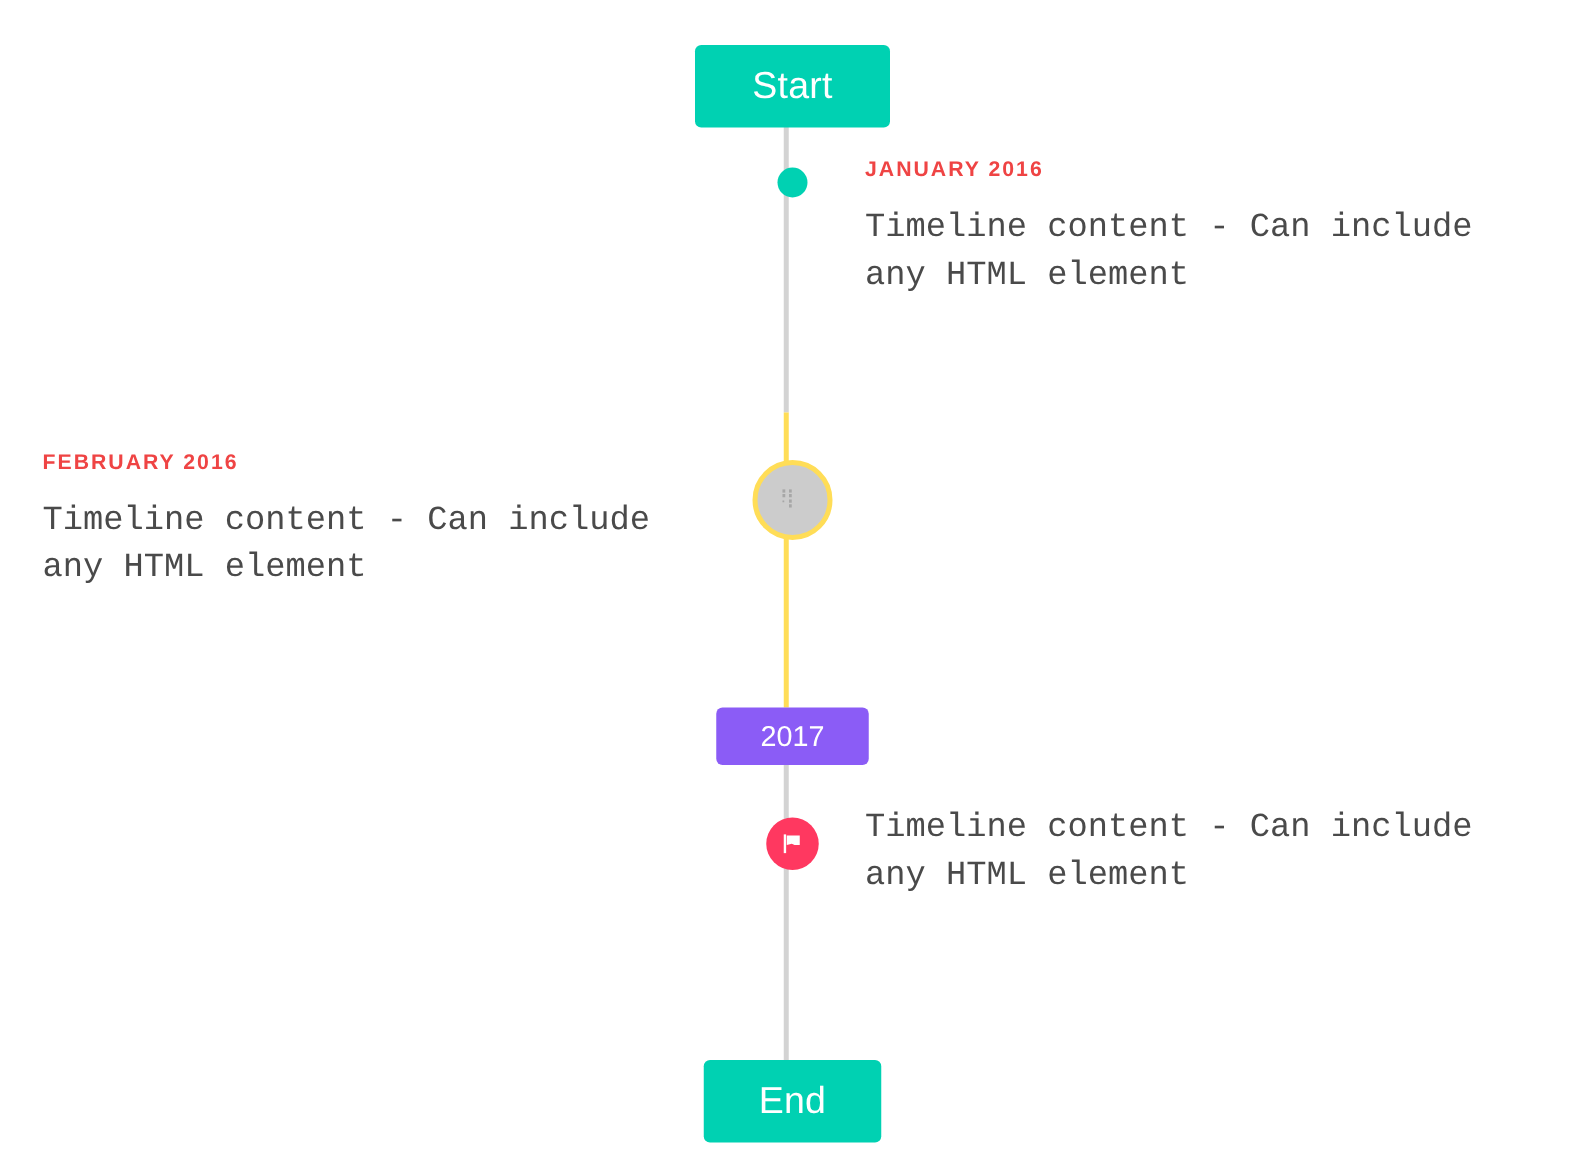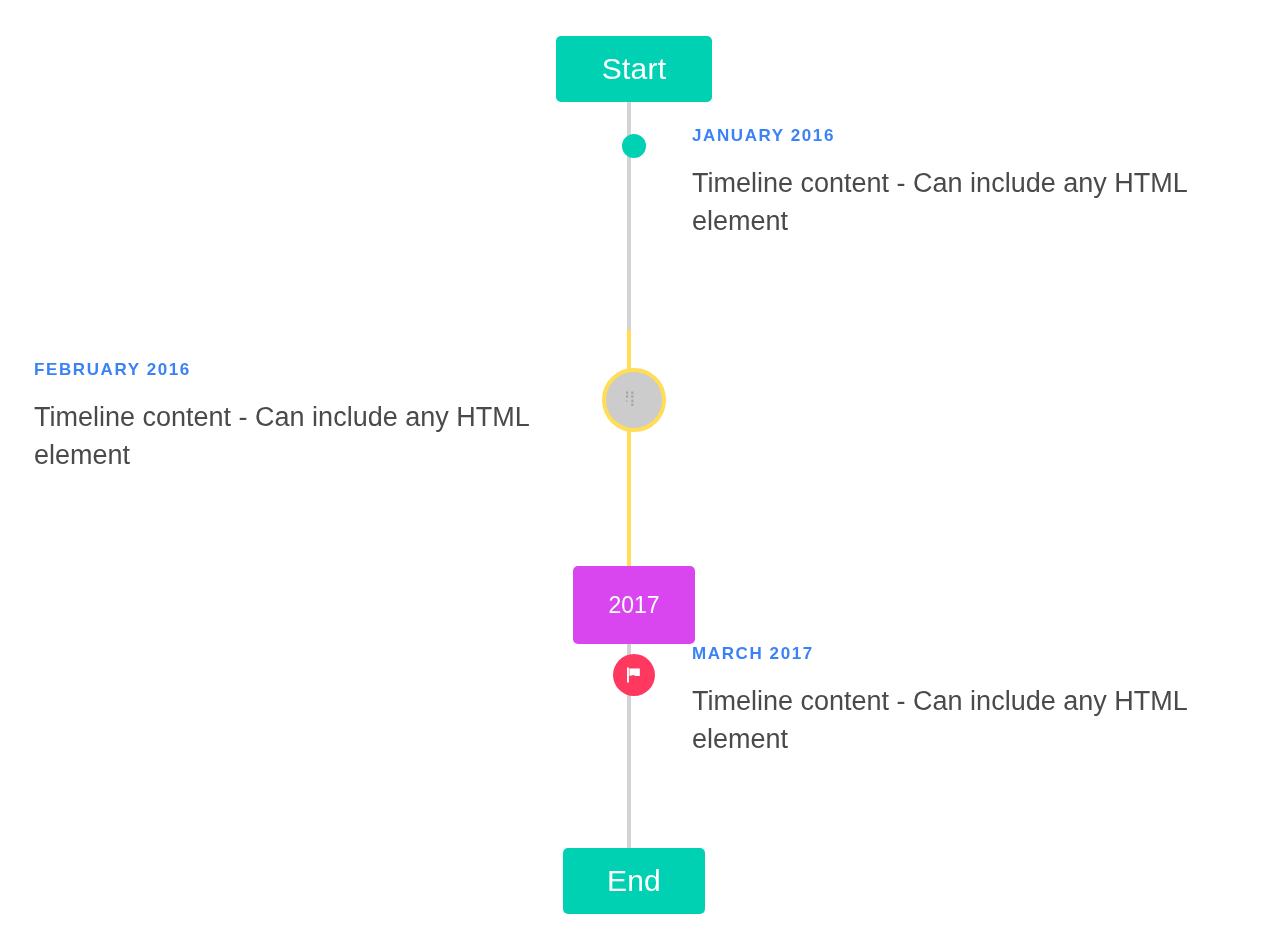--- a/index.html
+++ b/index.html
@@ -51,29 +51,29 @@
   }
   .badge-start { top: 36px;  height: 66px; min-width: 120px; }
   .badge-end   { top: 848px; height: 66px; min-width: 106px; }
   .badge-mid {
     position: absolute;
     left: 50%;
     transform: translateX(-50%);
     top: 566px;
     height: 46px;
     min-width: 90px;
-    background: #d946ef;
+    background: #8b5cf6;
     color: #ffffff;
     border-radius: 5px;
     display: flex;
     align-items: center;
     justify-content: center;
     font-size: 23px;
     line-height: 1;
-    padding: 16px 16px;
+    padding: 0 16px;
   }
 
   
   .item {
     position: absolute;
     left: 0;
     width: 1268px;
   }
   .item-jan { top: 126px; }
   .item-feb { top: 360px; }
@@ -83,32 +83,33 @@
     position: absolute;
     top: 0;
     width: 530px;
   }
   .content-right { left: 692px; text-align: left; }
   .content-left  { left: 34px;  width: 532px; }
 
   .item-heading {
     font-size: 17px;
     font-weight: bold;
-    color: #3b82f6;
+    color: #ef4444;
     letter-spacing: 1.6px;
     text-transform: uppercase;
     line-height: 1.15;
     margin: 0 0 18px 0;
   }
   .item-body {
     font-size: 27px;
     color: #4a4a4a;
     line-height: 1.42;
     margin: 0;
     font-weight: 400;
+    font-family: Liberation Mono, monospace;
   }
 
   
   .marker {
     position: absolute;
     left: 50%;
     border-radius: 50%;
     box-sizing: border-box;
     display: flex;
     align-items: center;
@@ -186,20 +187,19 @@
   <div class="badge-mid">2017</div>
 
   <div class="item item-mar">
     <div class="marker marker-flag">
       <svg class="flag-glyph" viewBox="0 0 20 20" aria-hidden="true">
         <rect x="3" y="2.5" width="1.9" height="15" fill="#ffffff"></rect>
         <path d="M5.4 3.4 h10.4 v7.6 h-4.2 l-2.1 -1.1 l-4.1 1.1 z" fill="#ffffff"></path>
       </svg>
     </div>
     <div class="content content-right">
-      <p class="item-heading">March 2017</p>
       <p class="item-body">Timeline content - Can include any HTML element</p>
     </div>
   </div>
 
   <div class="badge badge-end">End</div>
 
 </div>
 
 </body></html>

